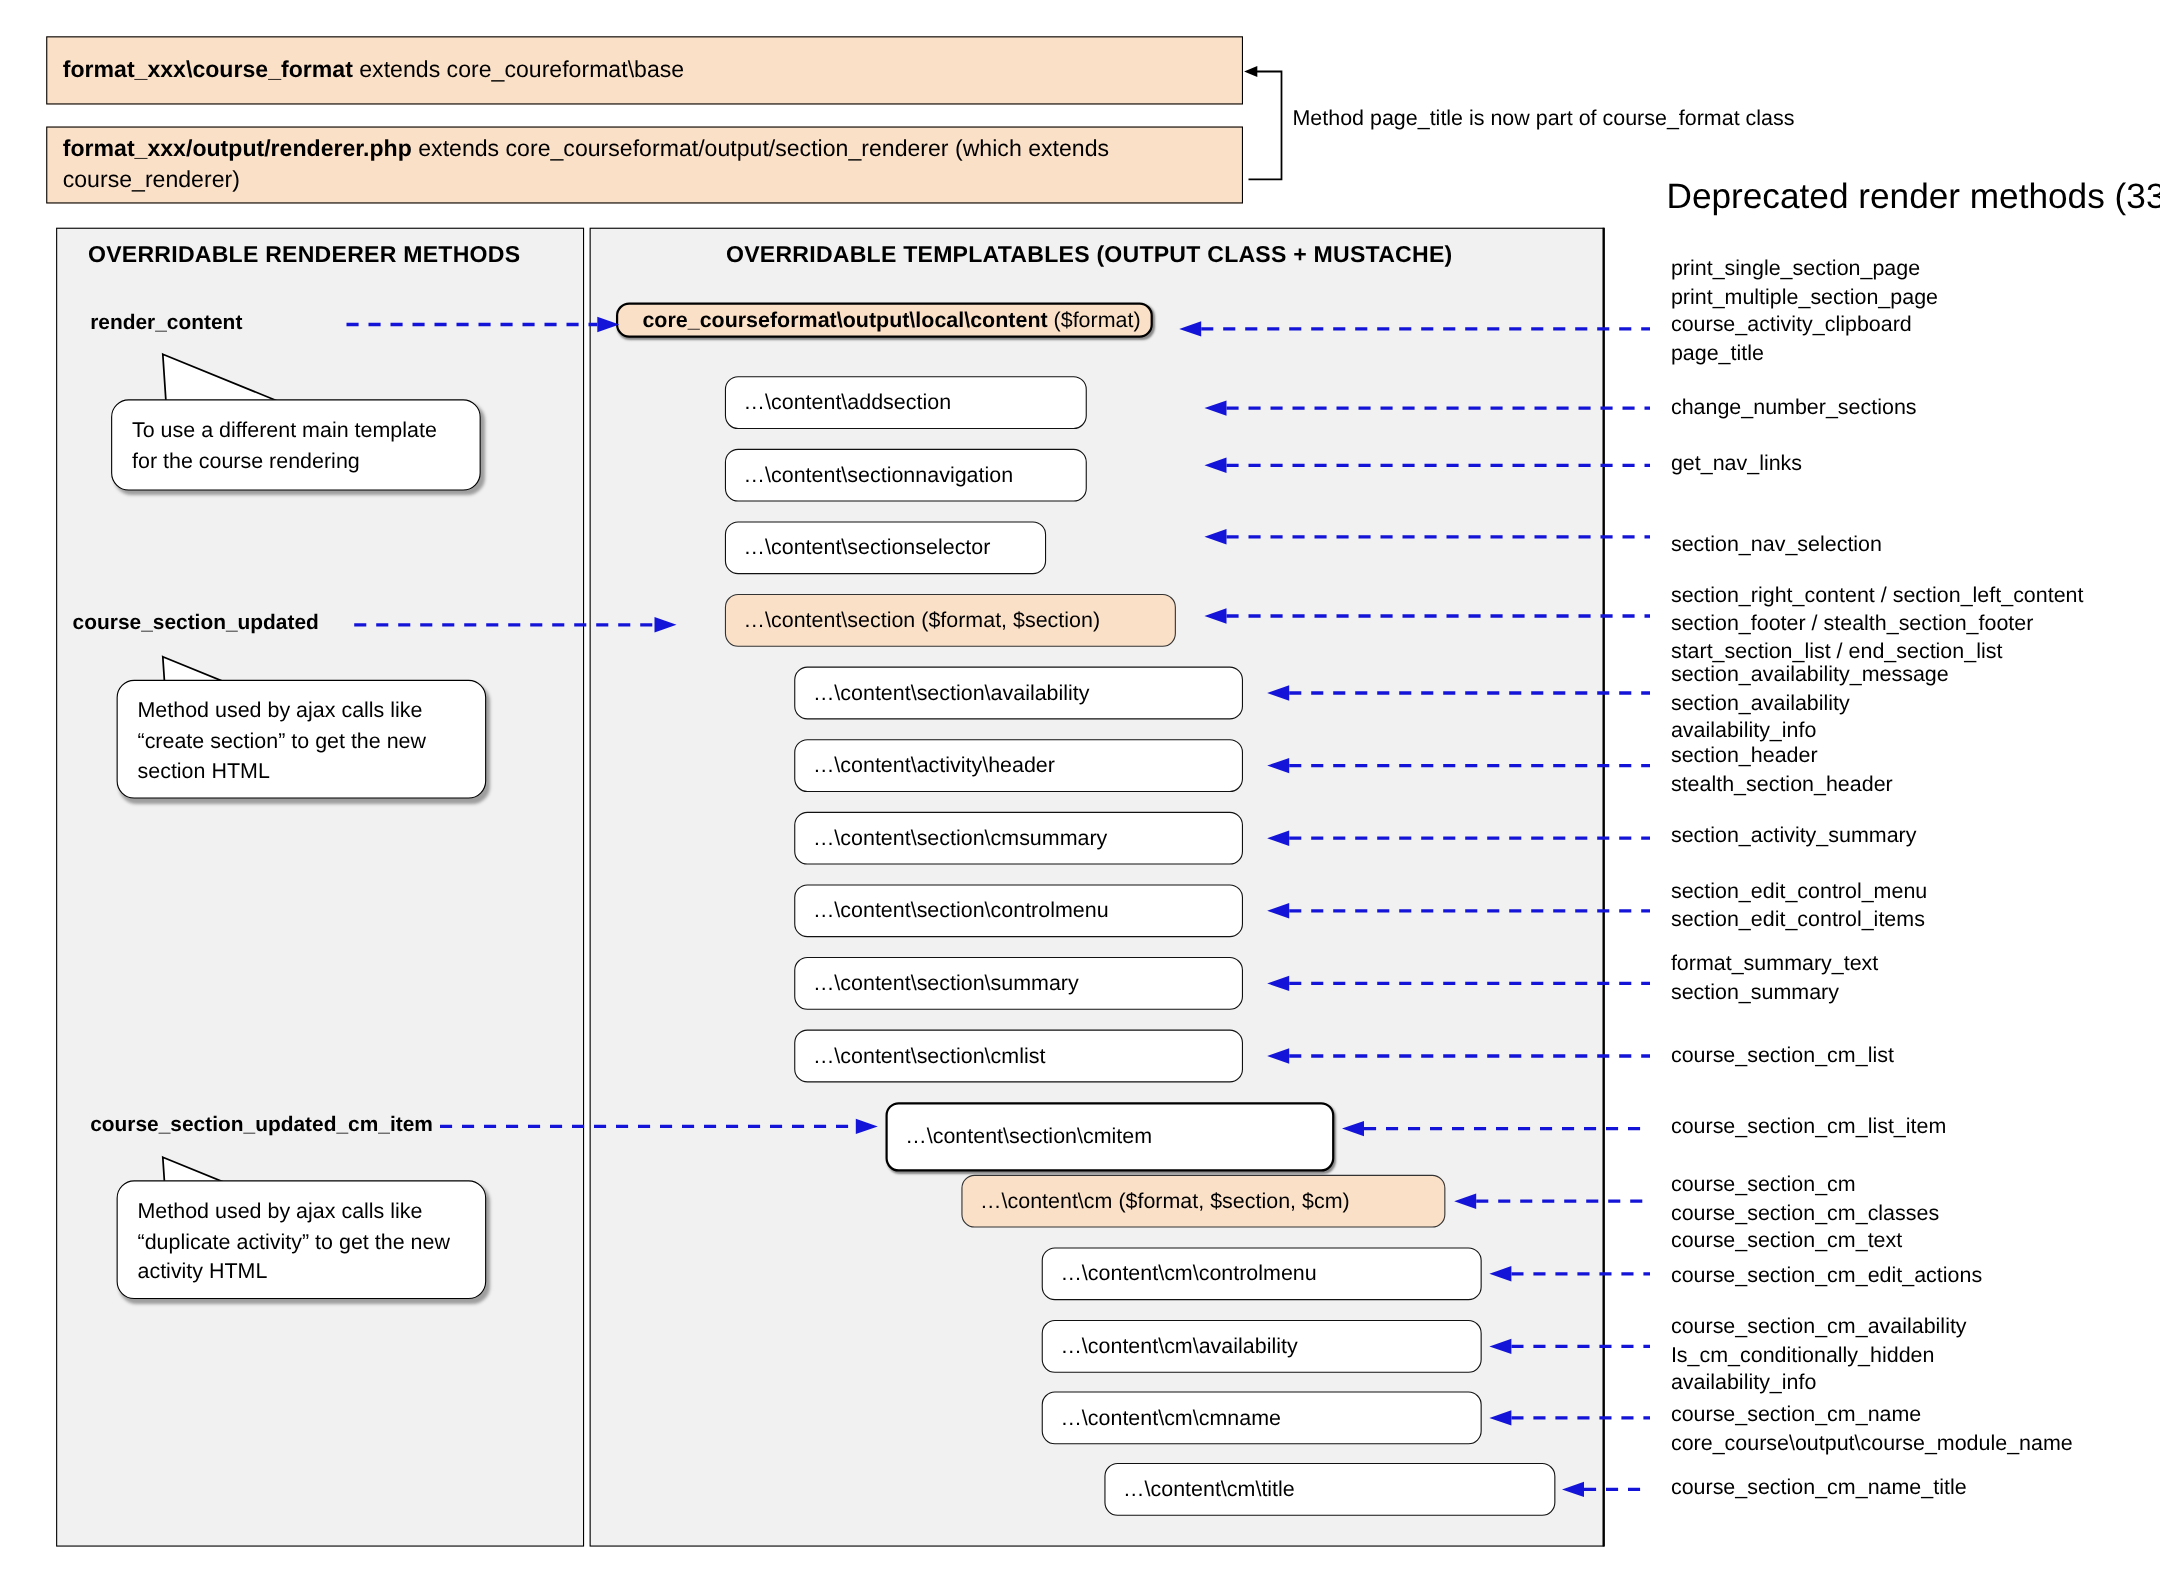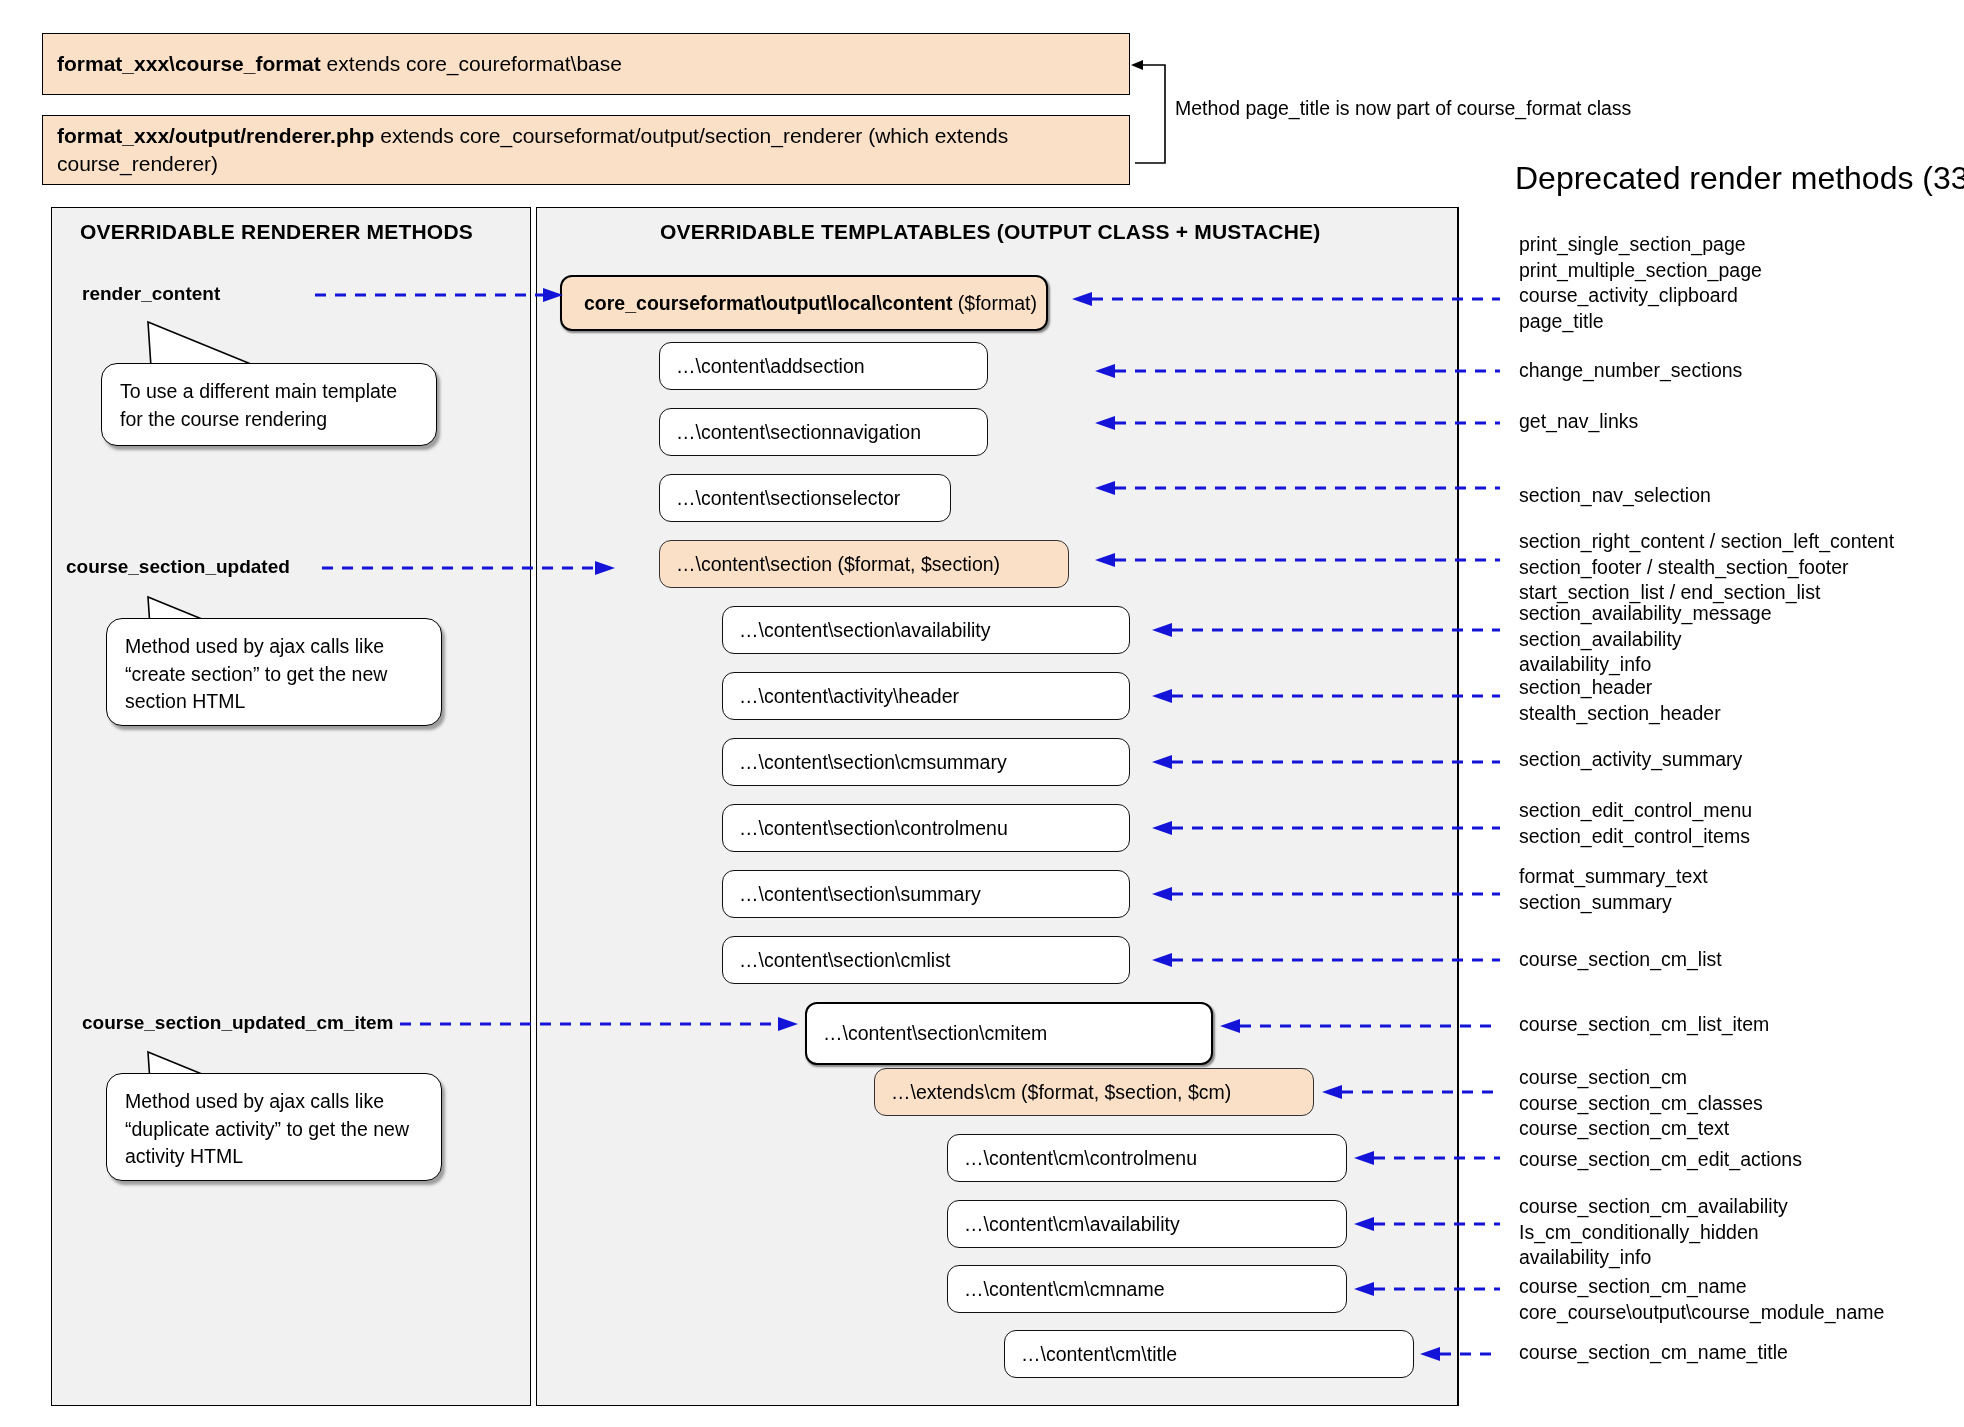--- a/index.html
+++ b/index.html
@@ -114,21 +114,21 @@
 <svg class="abs arrow-svg" style="left:100px;top:1040px;width:260px;height:90px;" viewBox="0 0 260 90">
   <path d="M 48 12 L 195 72 L 52 72 Z" fill="#fff" stroke="#000" stroke-width="1.6"></path>
 </svg>
 <div class="callout" style="left:106px;top:1073px;width:336px;height:108px;">Method used by ajax calls like “duplicate activity” to get the new activity HTML</div>
 
 <div class="abs panel" style="left:536px;top:207px;width:922px;height:1199px;"></div>
 <div class="panel-title" style="left:660px;top:220px;">OVERRIDABLE TEMPLATABLES (OUTPUT CLASS + MUSTACHE)</div>
 
 <div class="vline" style="left:1457px;top:207px;height:1199px;"></div>
 
-<div class="tbox peach strong" style="left:560px;top:275px;width:488px;height:56px;padding-left:22px;">
+<div class="tbox peach strong" style="left:560px;top:275px;width:488px;height:32px;padding-left:22px;">
   <span>
     <b>core_courseformat\output\local\content</b><span> ($format)</span>
   </span>
 </div>
 
 <div class="tbox" style="left:659px;top:342px;width:329px;height:48px;">
   <span>…\content\addsection</span>
 </div>
 
 <div class="tbox" style="left:659px;top:408px;width:329px;height:48px;">
@@ -165,21 +165,21 @@
 
 <div class="tbox" style="left:722px;top:936px;width:408px;height:48px;">
   <span>…\content\section\cmlist</span>
 </div>
 
 <div class="tbox strong" style="left:805px;top:1002px;width:408px;height:63px;">
   <span>…\content\section\cmitem</span>
 </div>
 
 <div class="tbox peach" style="left:874px;top:1068px;width:440px;height:48px;">
-  <span>…\extends\cm ($format, $section, $cm)</span>
+  <span>…\content\cm ($format, $section, $cm)</span>
 </div>
 
 <div class="tbox" style="left:947px;top:1134px;width:400px;height:48px;">
   <span>…\content\cm\controlmenu</span>
 </div>
 
 <div class="tbox" style="left:947px;top:1200px;width:400px;height:48px;">
   <span>…\content\cm\availability</span>
 </div>
 

